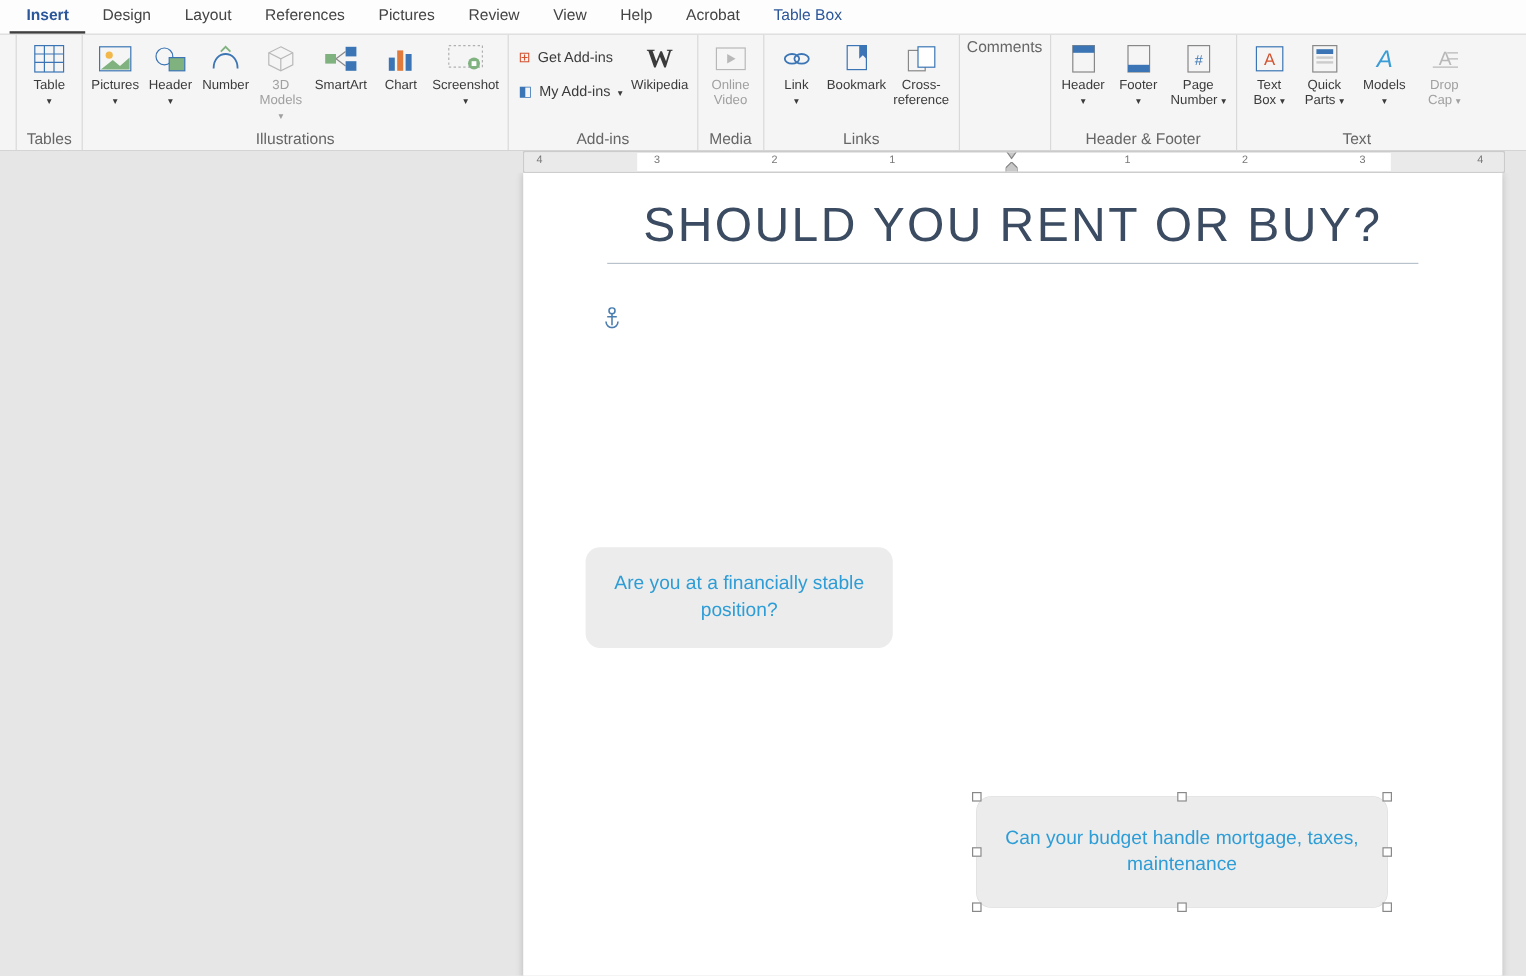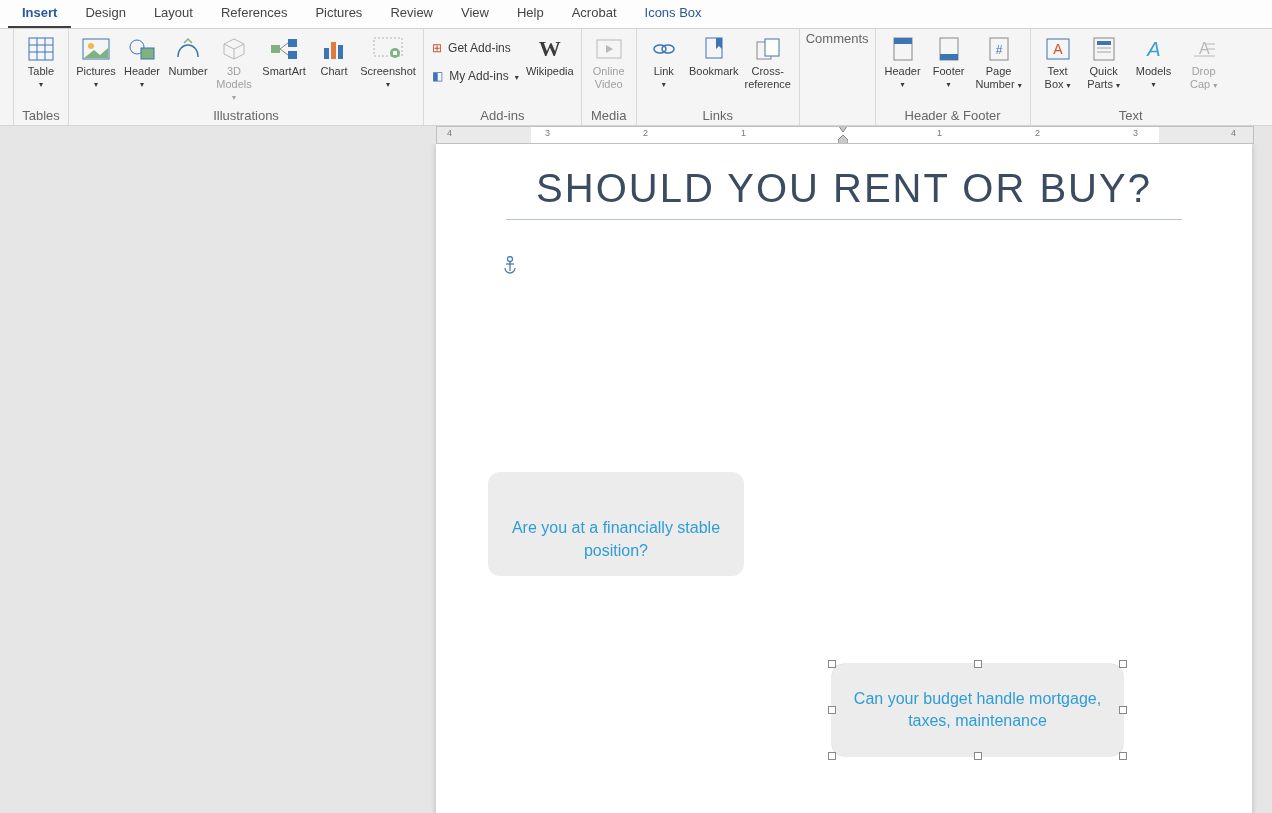--- a/index.html
+++ b/index.html
@@ -39,21 +39,21 @@
 <div class="tabs">
   <div class="tab active">Insert</div>
   <div class="tab">Design</div>
   <div class="tab">Layout</div>
   <div class="tab">References</div>
   <div class="tab">Pictures</div>
   <div class="tab">Review</div>
   <div class="tab">View</div>
   <div class="tab">Help</div>
   <div class="tab">Acrobat</div>
-  <div class="tab context">Icons Box</div>
+  <div class="tab context">Table Box</div>
 </div>
 
 <div class="ribbon">
 
   <div class="group" style="width:14px; padding:0;">
     <div class="group-body"></div>
     <div class="group-label"></div>
   </div>
 
   <div class="group">
@@ -360,25 +360,25 @@
     <div class="anchor" style="left:67px; top:112px;">
       <svg width="14" height="18">
           <circle cx="7" cy="3" r="2.5" fill="none" stroke="#4a7db0" stroke-width="1.3"></circle>
           <line x1="7" y1="5" x2="7" y2="15" stroke="#4a7db0" stroke-width="1.3"></line>
           <line x1="3" y1="8" x2="11" y2="8" stroke="#4a7db0" stroke-width="1.3"></line>
           <path d="M2 12 A5 5 0 0 0 12 12" fill="none" stroke="#4a7db0" stroke-width="1.3"></path>
         </svg>
     </div>
 
 
-    <div class="tbox" style="left:52px; top:328px; width:256px; height:104px;align-items:flex-end;">
+    <div class="tbox" style="left:52px; top:312px; width:256px; height:84px;">
       <span>Are you at a financially stable position?</span>
     </div>
 
-    <div class="tbox selected" style="left:378px; top:520px; width:291px; height:92px;margin-left:18px;">
+    <div class="tbox selected" style="left:378px; top:520px; width:342px; height:92px;">
       <span>Can your budget handle mortgage, taxes, maintenance</span>
       <div class="handle" style="left:-4px; top:-4px;"></div>
       <div class="handle" style="left:calc(50% - 4px); top:-4px;"></div>
       <div class="handle" style="right:-4px; top:-4px;"></div>
       <div class="handle" style="left:-4px; top:calc(50% - 4px);"></div>
       <div class="handle" style="right:-4px; top:calc(50% - 4px);"></div>
       <div class="handle" style="left:-4px; bottom:-4px;"></div>
       <div class="handle" style="left:calc(50% - 4px); bottom:-4px;"></div>
       <div class="handle" style="right:-4px; bottom:-4px;"></div>
     </div>

